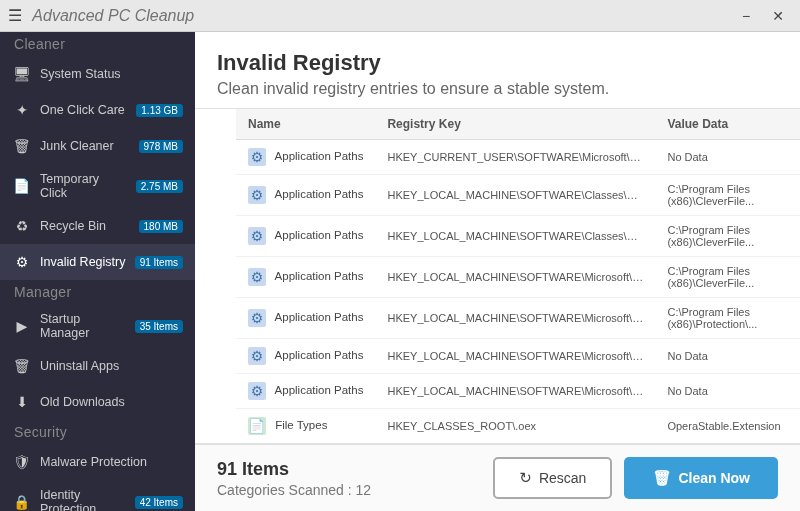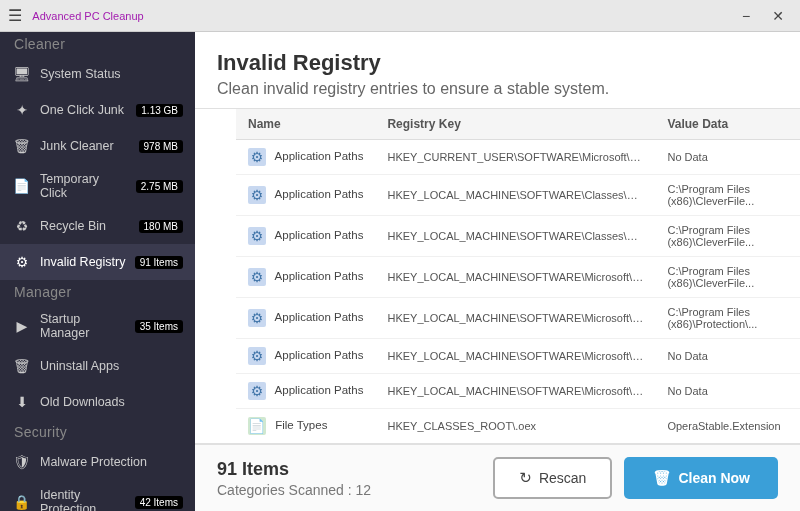--- a/index.html
+++ b/index.html
@@ -11,21 +11,21 @@
       height: 32px;
       display: flex;
       align-items: center;
       justify-content: space-between;
       padding: 0 8px;
       border-bottom: 1px solid #ccc;
       flex-shrink: 0;
     }
     .titlebar-left { display: flex; align-items: center; gap: 10px; }
     .hamburger-icon { font-size: 16px; color: #444; cursor: pointer; }
-    .titlebar-title { font-size: 11px; color: #a21caf; font-weight: normal; }
+    .titlebar-title { font-size: 16px; color: #737373; font-weight: normal; font-style: italic; }
     .titlebar-controls { display: flex; gap: 4px; }
     .titlebar-btn { width: 28px; height: 22px; border: none; background: transparent; cursor: pointer; font-size: 14px; color: #444; display: flex; align-items: center; justify-content: center; }
 
     
     .main-layout {
       display: flex;
       flex: 1;
       overflow: hidden;
     }
 
@@ -61,21 +61,21 @@
       width: 20px;
       height: 20px;
       flex-shrink: 0;
       display: flex;
       align-items: center;
       justify-content: center;
       font-size: 14px;
     }
     .sidebar-item .item-label { flex: 1; }
     .sidebar-item .item-badge {
-      background: #000000;
+      background: #0369a1;
       color: #fff;
       font-size: 10px;
       padding: 1px 5px;
       border-radius: 3px;
     }
 
     
     .content {
       flex: 1;
       background: #ffffff;
@@ -204,21 +204,21 @@
   <div class="sidebar">
 
     <div class="sidebar-section-label">Cleaner</div>
 
     <div class="sidebar-item">
       <span class="item-icon">🖥</span>
       <span class="item-label">System Status</span>
     </div>
     <div class="sidebar-item">
       <span class="item-icon">✦</span>
-      <span class="item-label">One Click Junk</span>
+      <span class="item-label">One Click Care</span>
       <span class="item-badge">1.13 GB</span>
     </div>
     <div class="sidebar-item">
       <span class="item-icon">🗑</span>
       <span class="item-label">Junk Cleaner</span>
       <span class="item-badge">978 MB</span>
     </div>
     <div class="sidebar-item">
       <span class="item-icon">📄</span>
       <span class="item-label">Temporary Click</span>

